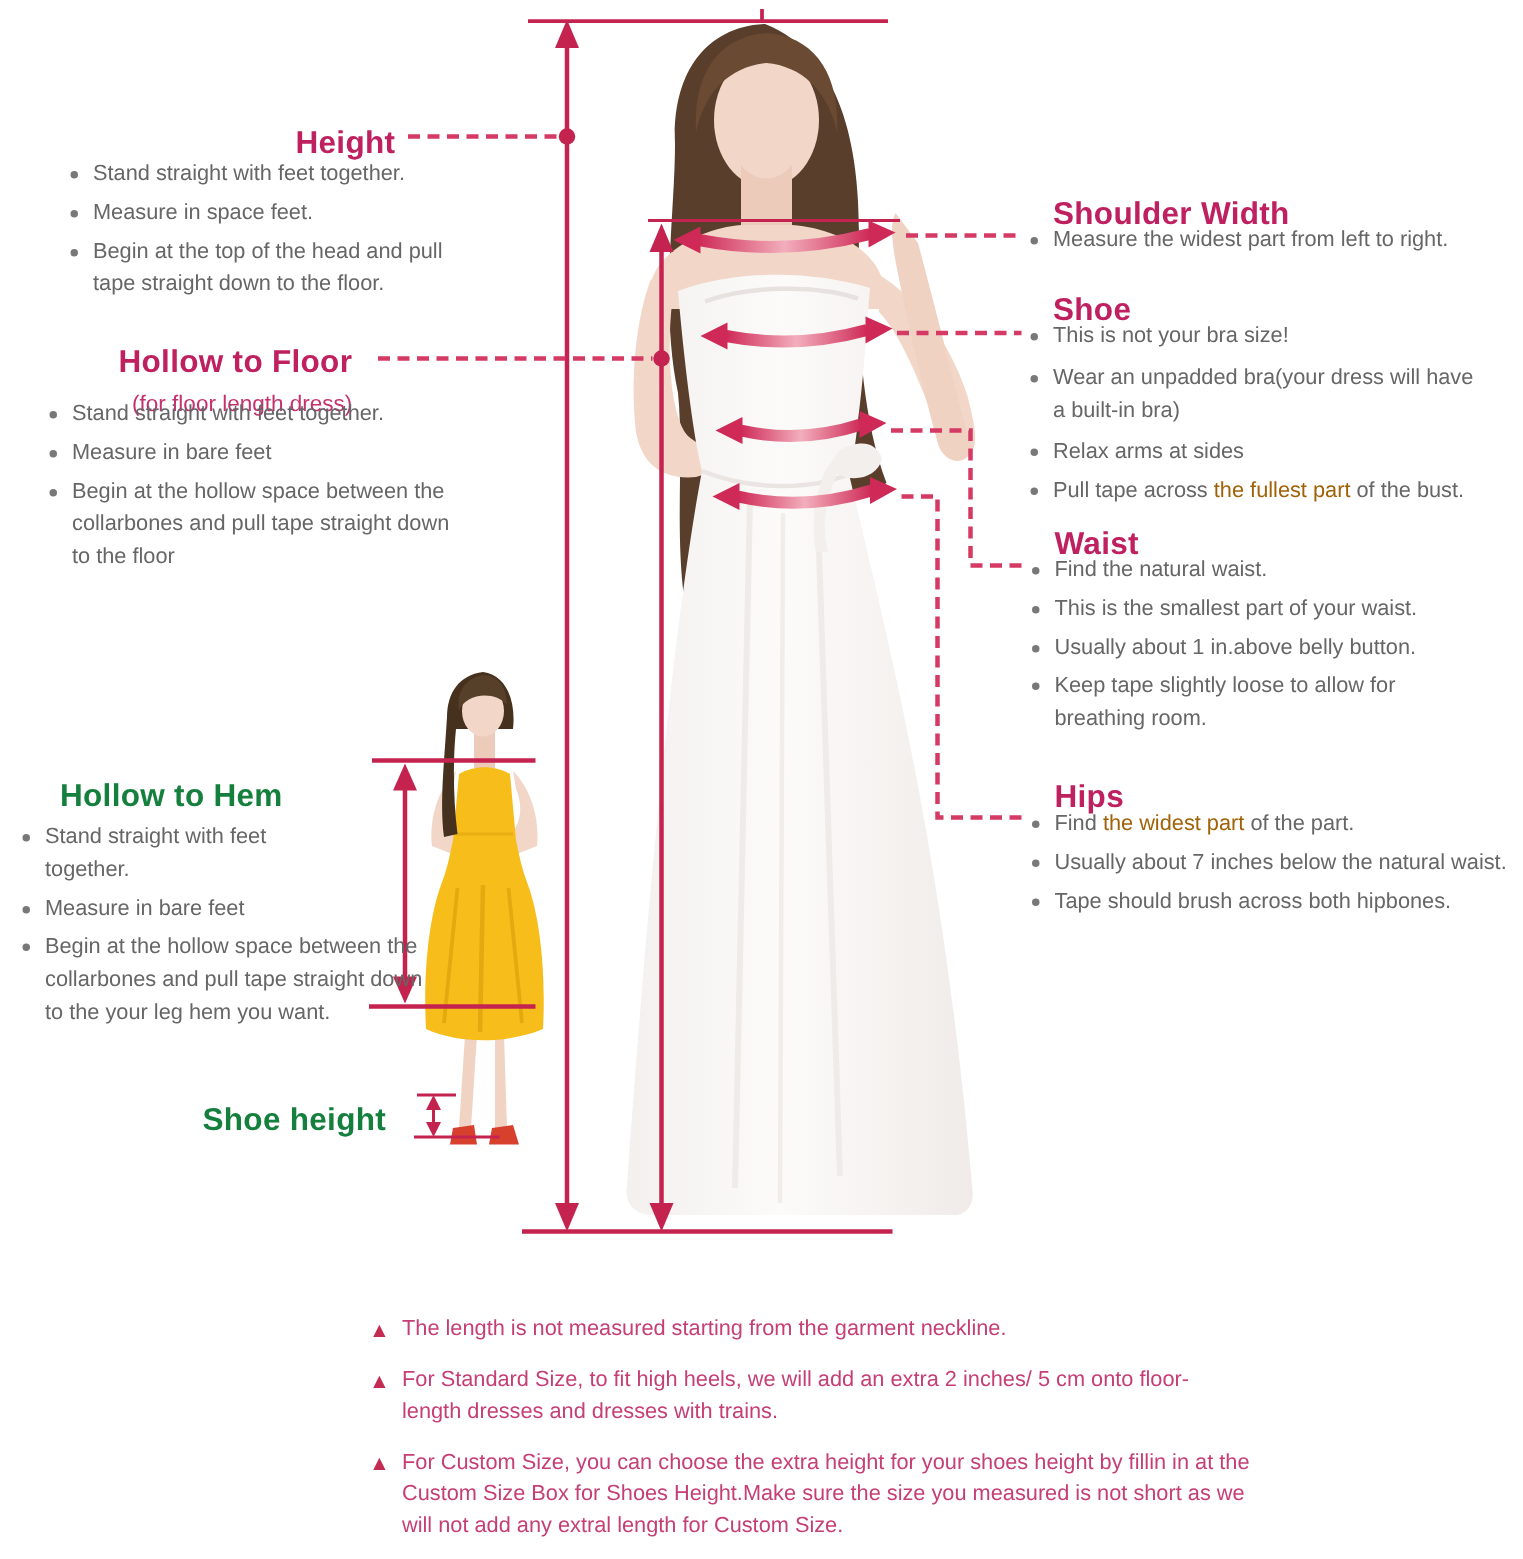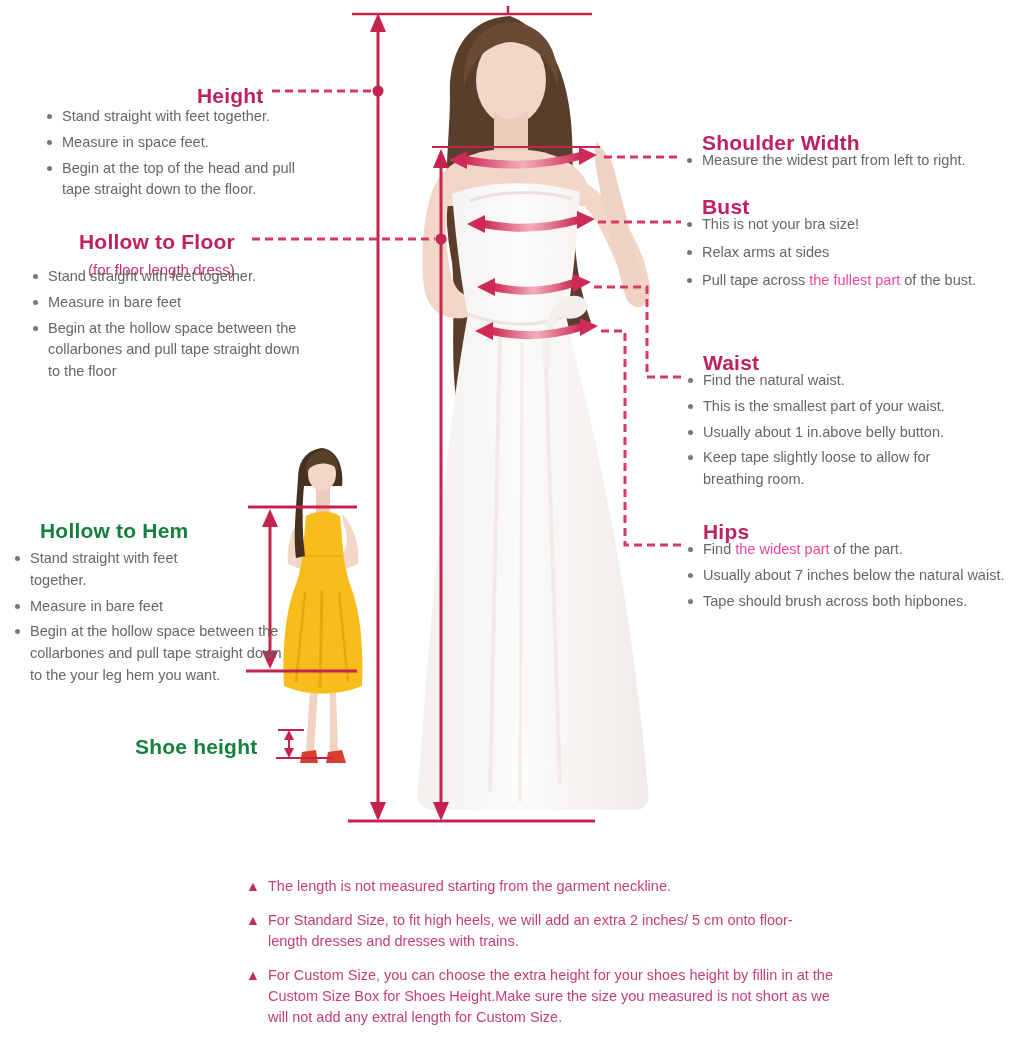--- a/index.html
+++ b/index.html
@@ -6,21 +6,21 @@
   #page{position:relative;width:1015px;height:1039px;background:#fff;overflow:hidden;
         font-family:"Liberation Sans", sans-serif;}
   svg{position:absolute;left:0;top:0;}
   .txt{position:absolute;color:#666;font-size:14.5px;line-height:1.5;}
   h2{margin:0;font-size:21px;font-weight:bold;color:#bf2060;letter-spacing:.2px;}
   .sub{color:#c5306e;font-size:15px;margin-top:1px;}
   ul{list-style:none;margin:0;padding:0;}
   li{position:relative;margin:0 0 4px 0;padding-left:0;color:#666;}
   li::before{content:"";position:absolute;left:-15px;top:8px;width:5px;height:5px;
              border-radius:50%;background:#787878;}
-  .hl{color:#ec4899;}
+  .hl{color:#a16207;}
   .hdr-alt h2{color:#15803d;}
   .sec-height{left:62px;top:106px;width:280px;}
   .sec-height .h{position:absolute;left:135px;top:-26px;}
   .sec-height li:nth-child(3){max-width:258px;}
   .sec-hfloor{left:48px;top:266px;width:290px;}
   .sec-hfloor .h{position:absolute;left:31px;top:-40px;text-align:right;}
   .sec-hfloor li:nth-child(3){max-width:265px;}
   .sec-hhem{left:30px;top:548px;width:262px;}
   .sec-hhem .h{position:absolute;left:10px;top:-33px;}
   .sec-hhem li:nth-child(1){max-width:200px;}
@@ -212,24 +212,25 @@
     <div class="h">
         <h2>Shoulder Width</h2>
       </div>
     <ul>
       <li>Measure the widest part from left to right.</li>
     </ul>
   </div>
 
   <div class="txt rcol sec-bust">
     <div class="h">
-        <h2>Bust</h2>
+        <h2>Shoe</h2>
       </div>
     <ul>
       <li>This is not your bra size!</li>
+      <li>Wear an unpadded bra(your dress will have a built-in bra)</li>
       <li>Relax arms at sides</li>
       <li><span>Pull tape across </span><span class="hl">the fullest part</span><span> of the bust.</span></li>
     </ul>
   </div>
 
   <div class="txt rcol sec-waist">
     <div class="h">
         <h2>Waist</h2>
       </div>
     <ul>

